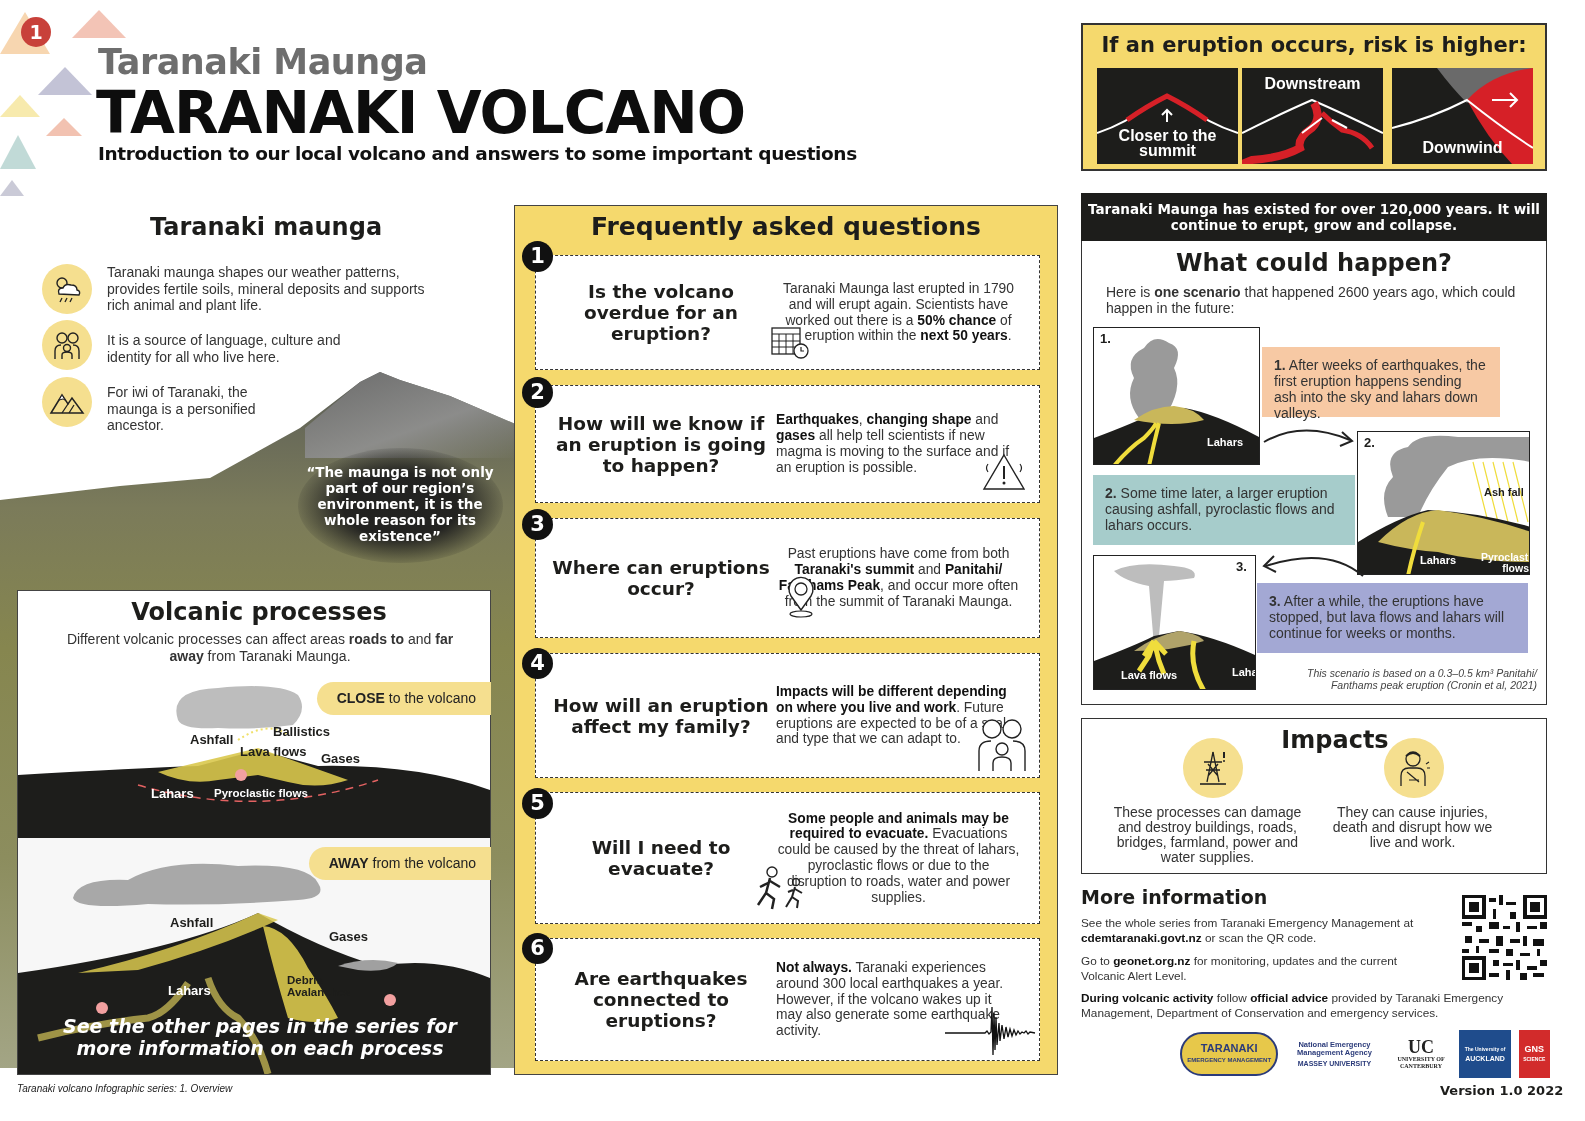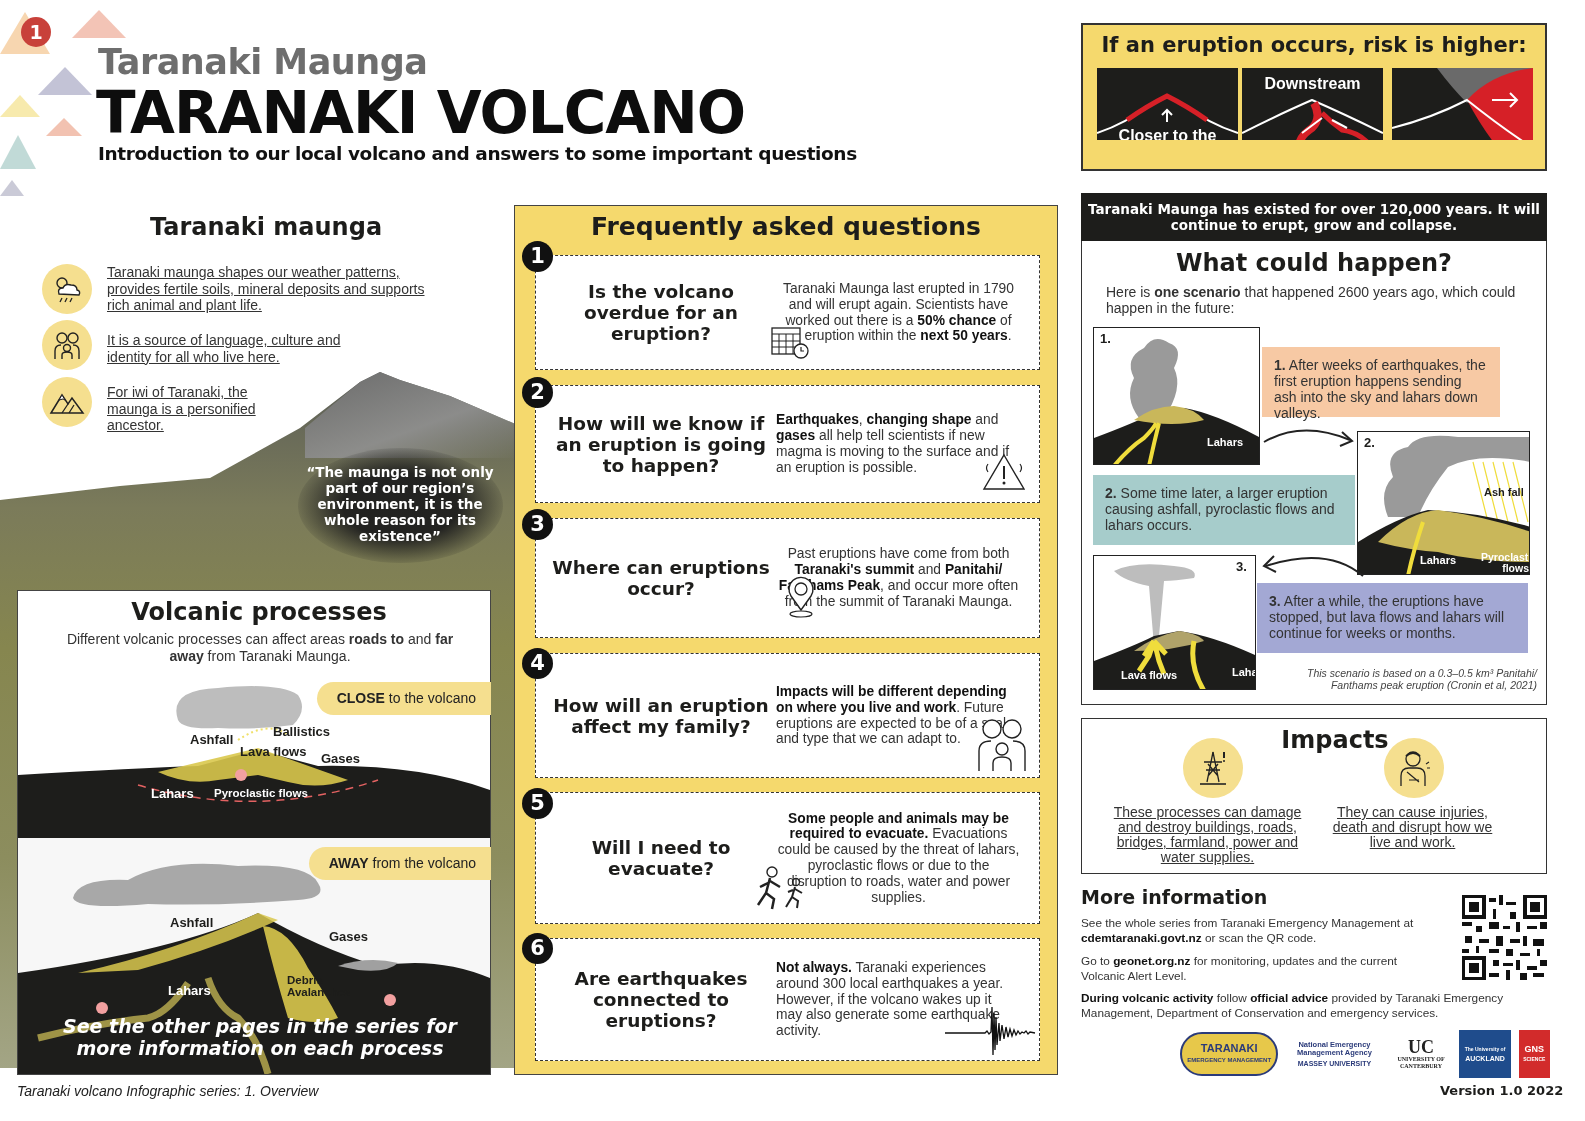--- a/index.html
+++ b/index.html
@@ -13,68 +13,68 @@
   .tri { position: absolute; width: 0; height: 0; border-style: solid; opacity: .7; }
   .badge1 { left: 21px; top: 17px; width: 30px; height: 30px; border-radius: 50%; background: #c8413a; color: #fff; text-align: center; line-height: 30px; font-size: 19px; }
   .subtitle-top { left: 98px; top: 42px; font-size: 35px; color: #6e6e6e; letter-spacing: -0.5px; }
   .title-main { left: 96px; top: 80px; font-size: 58px; color: #0d0d0d; letter-spacing: -1px; line-height: 66px; }
   .intro { left: 98px; top: 143px; font-size: 18.5px; color: #111; letter-spacing: -0.4px; }
 
   
   .sec-title-left { left: 150px; top: 213px; font-size: 24px; }
   .feature { position: absolute; left: 42px; display: flex; align-items: flex-start; }
   .circ { width: 50px; height: 50px; border-radius: 50%; background: #f5df8f; display: flex; align-items: center; justify-content: center; flex-shrink: 0; }
-  .feature-text { margin-left: 15px; font-size: 14px; line-height: 16.5px; color: #333; text-decoration: underline; }
+  .feature-text { margin-left: 15px; font-size: 14px; line-height: 16.5px; color: #333; }
 
   .photo { left: 0; top: 368px; width: 520px; height: 700px; background: linear-gradient(180deg, #5a5d58 0%, #7b7b5a 20%, #86864f 40%, #8c8d5e 70%, #a3a585 100%);
     clip-path: polygon(0 132px, 120px 118px, 210px 110px, 300px 60px, 360px 14px, 380px 4px, 400px 12px, 450px 28px, 520px 58px, 520px 700px, 0 700px); }
   .photo-snow { left: 305px; top: 368px; width: 215px; height: 90px; background: linear-gradient(160deg, #6b6b6b, #909090 60%, transparent); clip-path: polygon(0 60px, 55px 14px, 75px 4px, 95px 12px, 145px 28px, 215px 58px, 215px 90px, 0 90px); opacity: .9; }
   .quote-blob { left: 298px; top: 448px; width: 205px; height: 115px; border-radius: 50%; background: radial-gradient(ellipse at center, rgba(30,30,30,.95) 40%, rgba(40,40,40,.0) 75%); }
   .quote { left: 300px; top: 464px; width: 200px; text-align: center; color: #fff; font-size: 13.5px; line-height: 16px; }
 
   .vp-box { left: 17px; top: 590px; width: 474px; height: 485px; background: #ffffff; border: 1px solid #444; }
   .vp-title { left: 17px; top: 598px; width: 484px; text-align: center; font-size: 24px; }
   .vp-desc { left: 60px; top: 631px; width: 400px; text-align: center; font-size: 14px; line-height: 17px; color: #333; }
   .pill { position: absolute; right: 0; height: 33px; background: #f5df8f; border-radius: 17px 0 0 17px; font-size: 14px; line-height: 33px; padding: 0 15px 0 20px; color: #222; }
   .scene1 { left: 18px; top: 680px; width: 472px; height: 135px; }
   .scene2 { left: 18px; top: 838px; width: 472px; height: 236px; }
   .lbl { position: absolute; font-size: 13px; font-weight: 700; padding-left: 20px; }
   .lbl.w { color: #fff; }
   .see-more { left: 40px; top: 1015px; width: 440px; text-align: center; color: #fff; font-style: italic; font-size: 19px; line-height: 22px; }
-  .footer-series { left: 17px; top: 1083px; font-style: italic; font-size: 14px; color: #222; }
+  .footer-series { left: 17px; top: 1083px; font-style: italic; font-size: 10px; color: #222; }
 
   
   .faq { left: 514px; top: 205px; width: 544px; height: 870px; background: #f5d96d; border: 1px solid #444; }
   .faq-title { left: 514px; top: 212px; width: 544px; text-align: center; font-size: 25px; }
   .faq-item { position: absolute; left: 535px; width: 505px; background: #fff; border: 1.5px dashed #333; display: flex; align-items: center; }
   .faq-num { position: absolute; left: 522px; width: 31px; height: 31px; border-radius: 50%; background: #111; color: #fff; text-align: center; line-height: 31px; font-size: 21px; }
   .faq-q { width: 240px; text-align: center; font-size: 18.5px; line-height: 21px; padding-left: 10px; }
   .faq-a { position: relative; width: 255px; font-size: 13.8px; line-height: 15.8px; color: #333; padding-right: 10px; }
   .faq-a .b { color: #111; }
   .faq-icon { position: absolute; }
 
   
   .risk-box { left: 1081px; top: 23px; width: 466px; height: 148px; background: #f5d96d; border: 2px solid #333; }
   .risk-title { left: 1081px; top: 33px; width: 466px; text-align: center; font-size: 21px; }
-  .risk-panel { position: absolute; top: 68px; width: 141px; height: 72px; background: #1d1d1b; overflow: hidden; }
+  .risk-panel { position: absolute; top: 68px; width: 141px; height: 96px; background: #1d1d1b; overflow: hidden; }
   .risk-label { position: absolute; width: 100%; text-align: center; color: #fff; font-size: 16px; line-height: 15px; font-weight: 700; }
 
   .wch-box { left: 1081px; top: 193px; width: 466px; height: 512px; border: 1.5px solid #333; background: #fff; }
   .wch-banner { left: 1081px; top: 193px; width: 466px; height: 48px; background: #1d1d1b; color: #fff; text-align: center; font-size: 13.5px; line-height: 16px; padding-top: 8px; }
   .wch-title { left: 1081px; top: 249px; width: 466px; text-align: center; font-size: 24px; }
   .wch-desc { left: 1106px; top: 284px; width: 420px; font-size: 14px; line-height: 16px; color: #333; }
   .sc-img { position: absolute; background: #fff; border: 1.5px solid #222; overflow: hidden; }
   .sc-num { position: absolute; font-size: 13px; font-weight: 700; }
   .sc-text { position: absolute; font-size: 14px; line-height: 16px; color: #333; padding: 10px 12px; }
   .sc-note { left: 1275px; top: 667px; width: 262px; text-align: right; font-style: italic; font-size: 10.5px; line-height: 12px; color: #444; }
 
   .imp-box { left: 1081px; top: 718px; width: 466px; height: 156px; border: 1.5px solid #333; background: #fff; }
   .imp-title { left: 1081px; top: 726px; width: 508px; text-align: center; font-size: 24px; }
   .imp-circ { position: absolute; width: 60px; height: 60px; border-radius: 50%; background: #f5df8f; display: flex; align-items: center; justify-content: center; }
-  .imp-text { position: absolute; text-align: center; font-size: 14px; line-height: 15px; color: #333; text-decoration: underline; }
+  .imp-text { position: absolute; text-align: center; font-size: 14px; line-height: 15px; color: #333; }
 
   .mi-title { left: 1081px; top: 886px; font-size: 19px; }
   .mi-p { position: absolute; left: 1081px; width: 360px; font-size: 11.8px; line-height: 15px; color: #333; }
   .mi-p .b { color: #111; }
   .qr { left: 1462px; top: 895px; width: 85px; height: 85px; background: #fff; }
   .logos { left: 1180px; top: 1028px; width: 370px; height: 52px; display: flex; gap: 8px; align-items: center; }
   .logo { height: 44px; display: flex; align-items: center; justify-content: center; font-size: 9px; font-weight: 700; text-align: center; line-height: 10px; }
   .version { left: 1440px; top: 1083px; font-size: 13px; }
 </style>
 </head>

